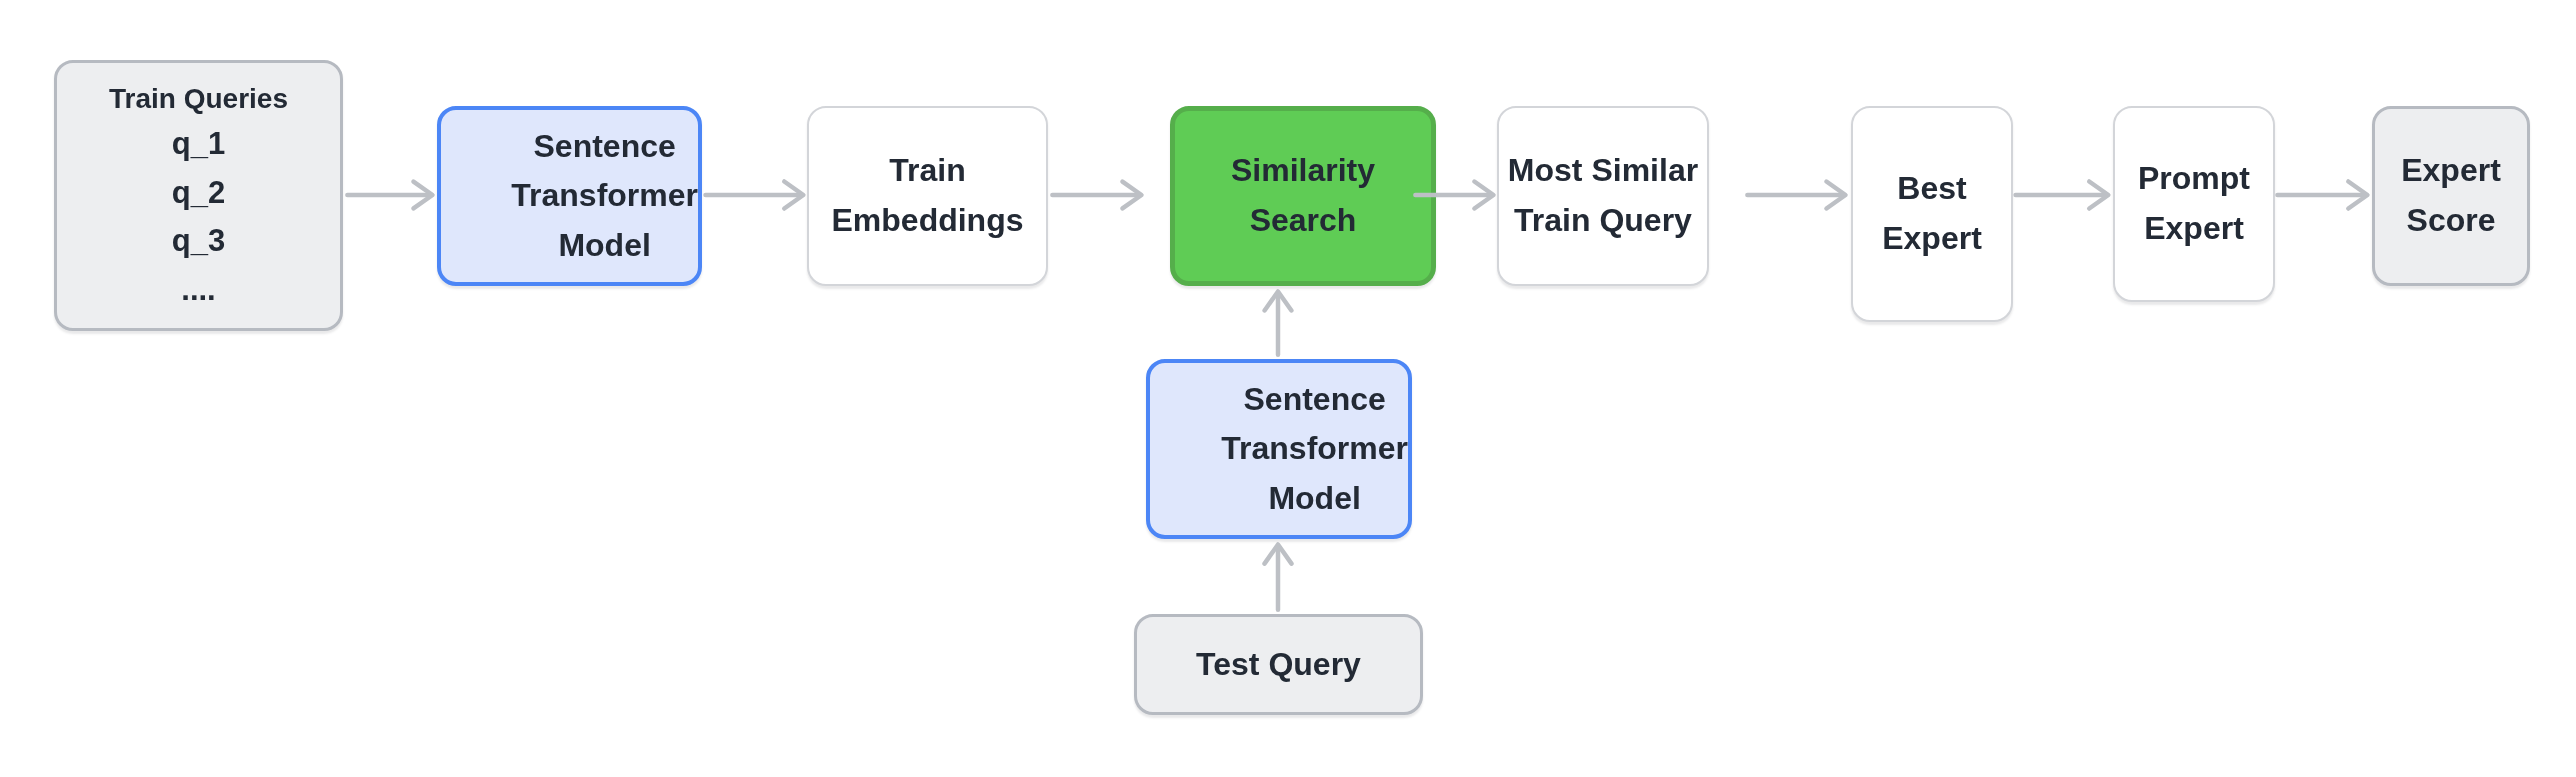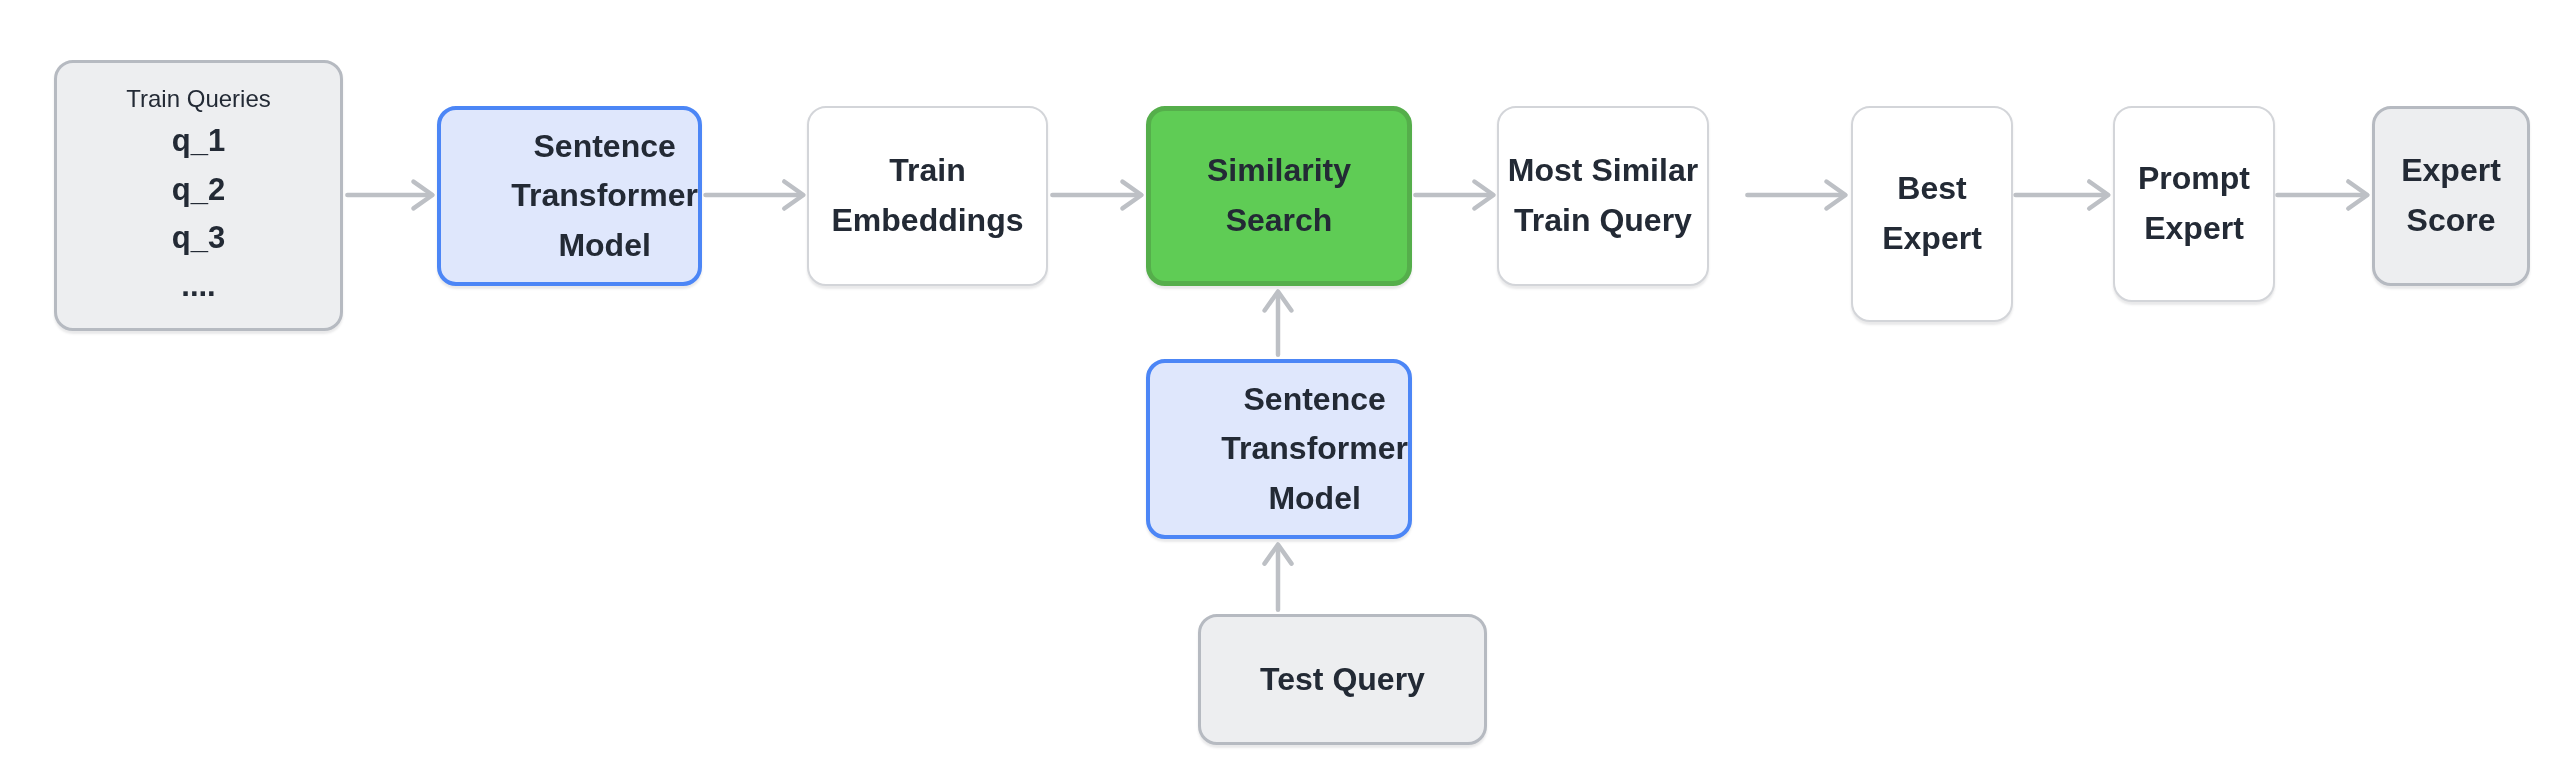--- a/index.html
+++ b/index.html
@@ -22,31 +22,31 @@
     flex-direction: column;
     align-items: center;
     justify-content: center;
     text-align: center;
     border-radius: 19px;
     box-shadow: 0 2.8px 2.2px rgba(35, 42, 53, 0.10);
   }
   .gray  { background: var(--gray-fill, #edeef0);  border: 3.4px solid var(--gray-border, #b6bac1); }
   .white { background: var(--white-fill, #ffffff); border: 2.8px solid var(--white-border, #d3d5d9); }
   .blue  { background: var(--blue-fill, #dfe7fc);  border: 4.5px solid var(--blue-border, #4c86f6); align-items: flex-end; }
-  .green { background: var(--green-fill, #5fcc55); border: 5px solid var(--green-border, #55ae4b); }
+  .green { background: var(--green-fill, #5fcc55); border: 5px solid var(--green-border, #55ae4b); margin-left: 24px; }
   .label {
     font-weight: 700;
     font-size: 32px;
     line-height: 1.55;
     color: var(--text, #232a35);
     white-space: pre-line;
   }
   .tq-title {
-    font-weight: 400;
-    font-size: 24px;
+    font-weight: 700;
+    font-size: 28px;
     line-height: 1.55;
     color: var(--text, #232a35);
   }
   .tq-item {
     font-weight: 700;
     font-size: 31px;
     line-height: 1.56;
     color: var(--text, #232a35);
   }
   .arrow { position: absolute; display: block; }
@@ -106,21 +106,21 @@
     <div class="label">Expert
 Score</div>
   </div>
 
   <div class="node blue" style="left:1146px; top:359px; width:266px; height:180px;">
     <div class="label">Sentence
 Transformer
 Model</div>
   </div>
 
-  <div class="node gray" style="left:1198px; top:614px; width:289px; height:131px;">
+  <div class="node gray" style="left:1134px; top:614px; width:289px; height:101px;">
     <div class="label">Test Query</div>
   </div>
 
   <svg class="arrow" style="left:344px; top:177px;" width="93" height="36" viewBox="0 0 166 64">
     <line x1="6" y1="32" x2="150" y2="32"></line>
     <polyline points="124,8 158,32 124,56"></polyline>
   </svg>
 
   <svg class="arrow" style="left:702px; top:177px;" width="106" height="36" viewBox="0 0 188 64">
     <line x1="6" y1="32" x2="172" y2="32"></line>

